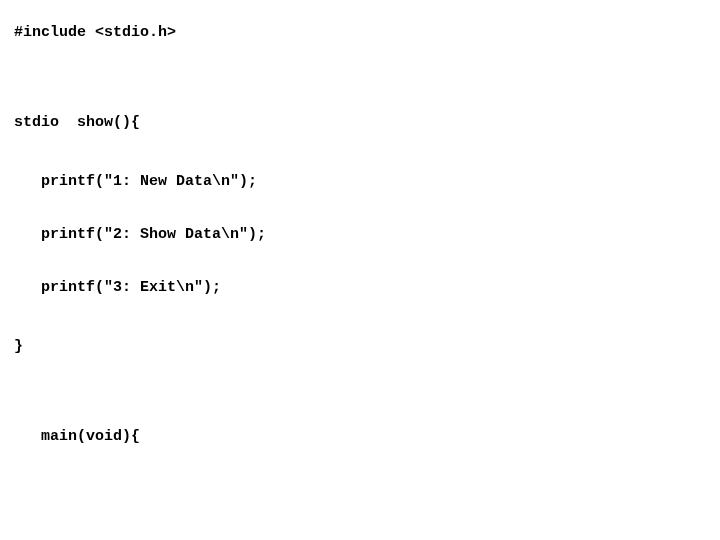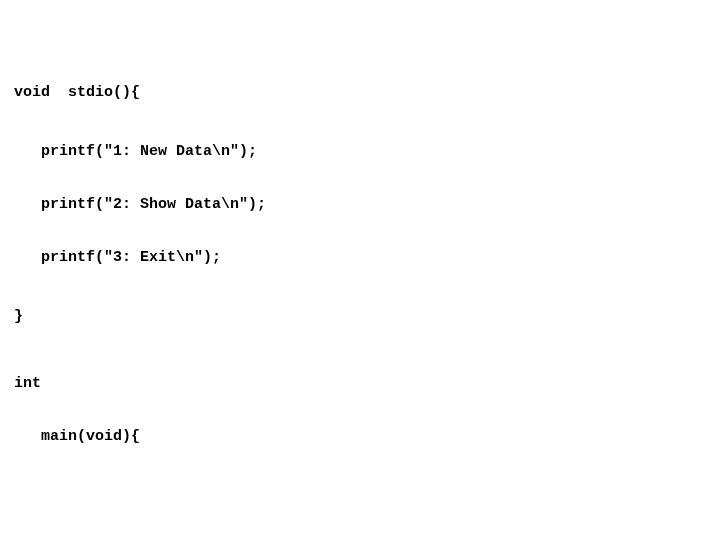--- a/index.html
+++ b/index.html
@@ -25,33 +25,33 @@
   }
   
   .gap-sm { height: 8px; }
   .gap-md { height: 14px; }
   .gap-lg { height: 22px; }
 </style>
 </head>
 <body>
 
 <div class="code-area">
+<span class="line">#include &lt;stdio.h&gt;</span>
 <div class="gap-sm"></div>
 <div class="gap-lg"></div>
-<span class="line">void  stdio(){</span>
+<span class="line">stdio  show(){</span>
 <div class="gap-md"></div>
 <span class="line">   printf("1: New Data\n");</span>
 <div class="gap-sm"></div>
 <span class="line">   printf("2: Show Data\n");</span>
 <div class="gap-sm"></div>
 <span class="line">   printf("3: Exit\n");</span>
 <div class="gap-md"></div>
 <span class="line">}</span>
 <div class="gap-lg"></div>
-<span class="line">int</span>
 <div class="gap-sm"></div>
 <span class="line">   main(void){</span>
 <div class="gap-sm"></div>
 
 
 
 
 
 
 

